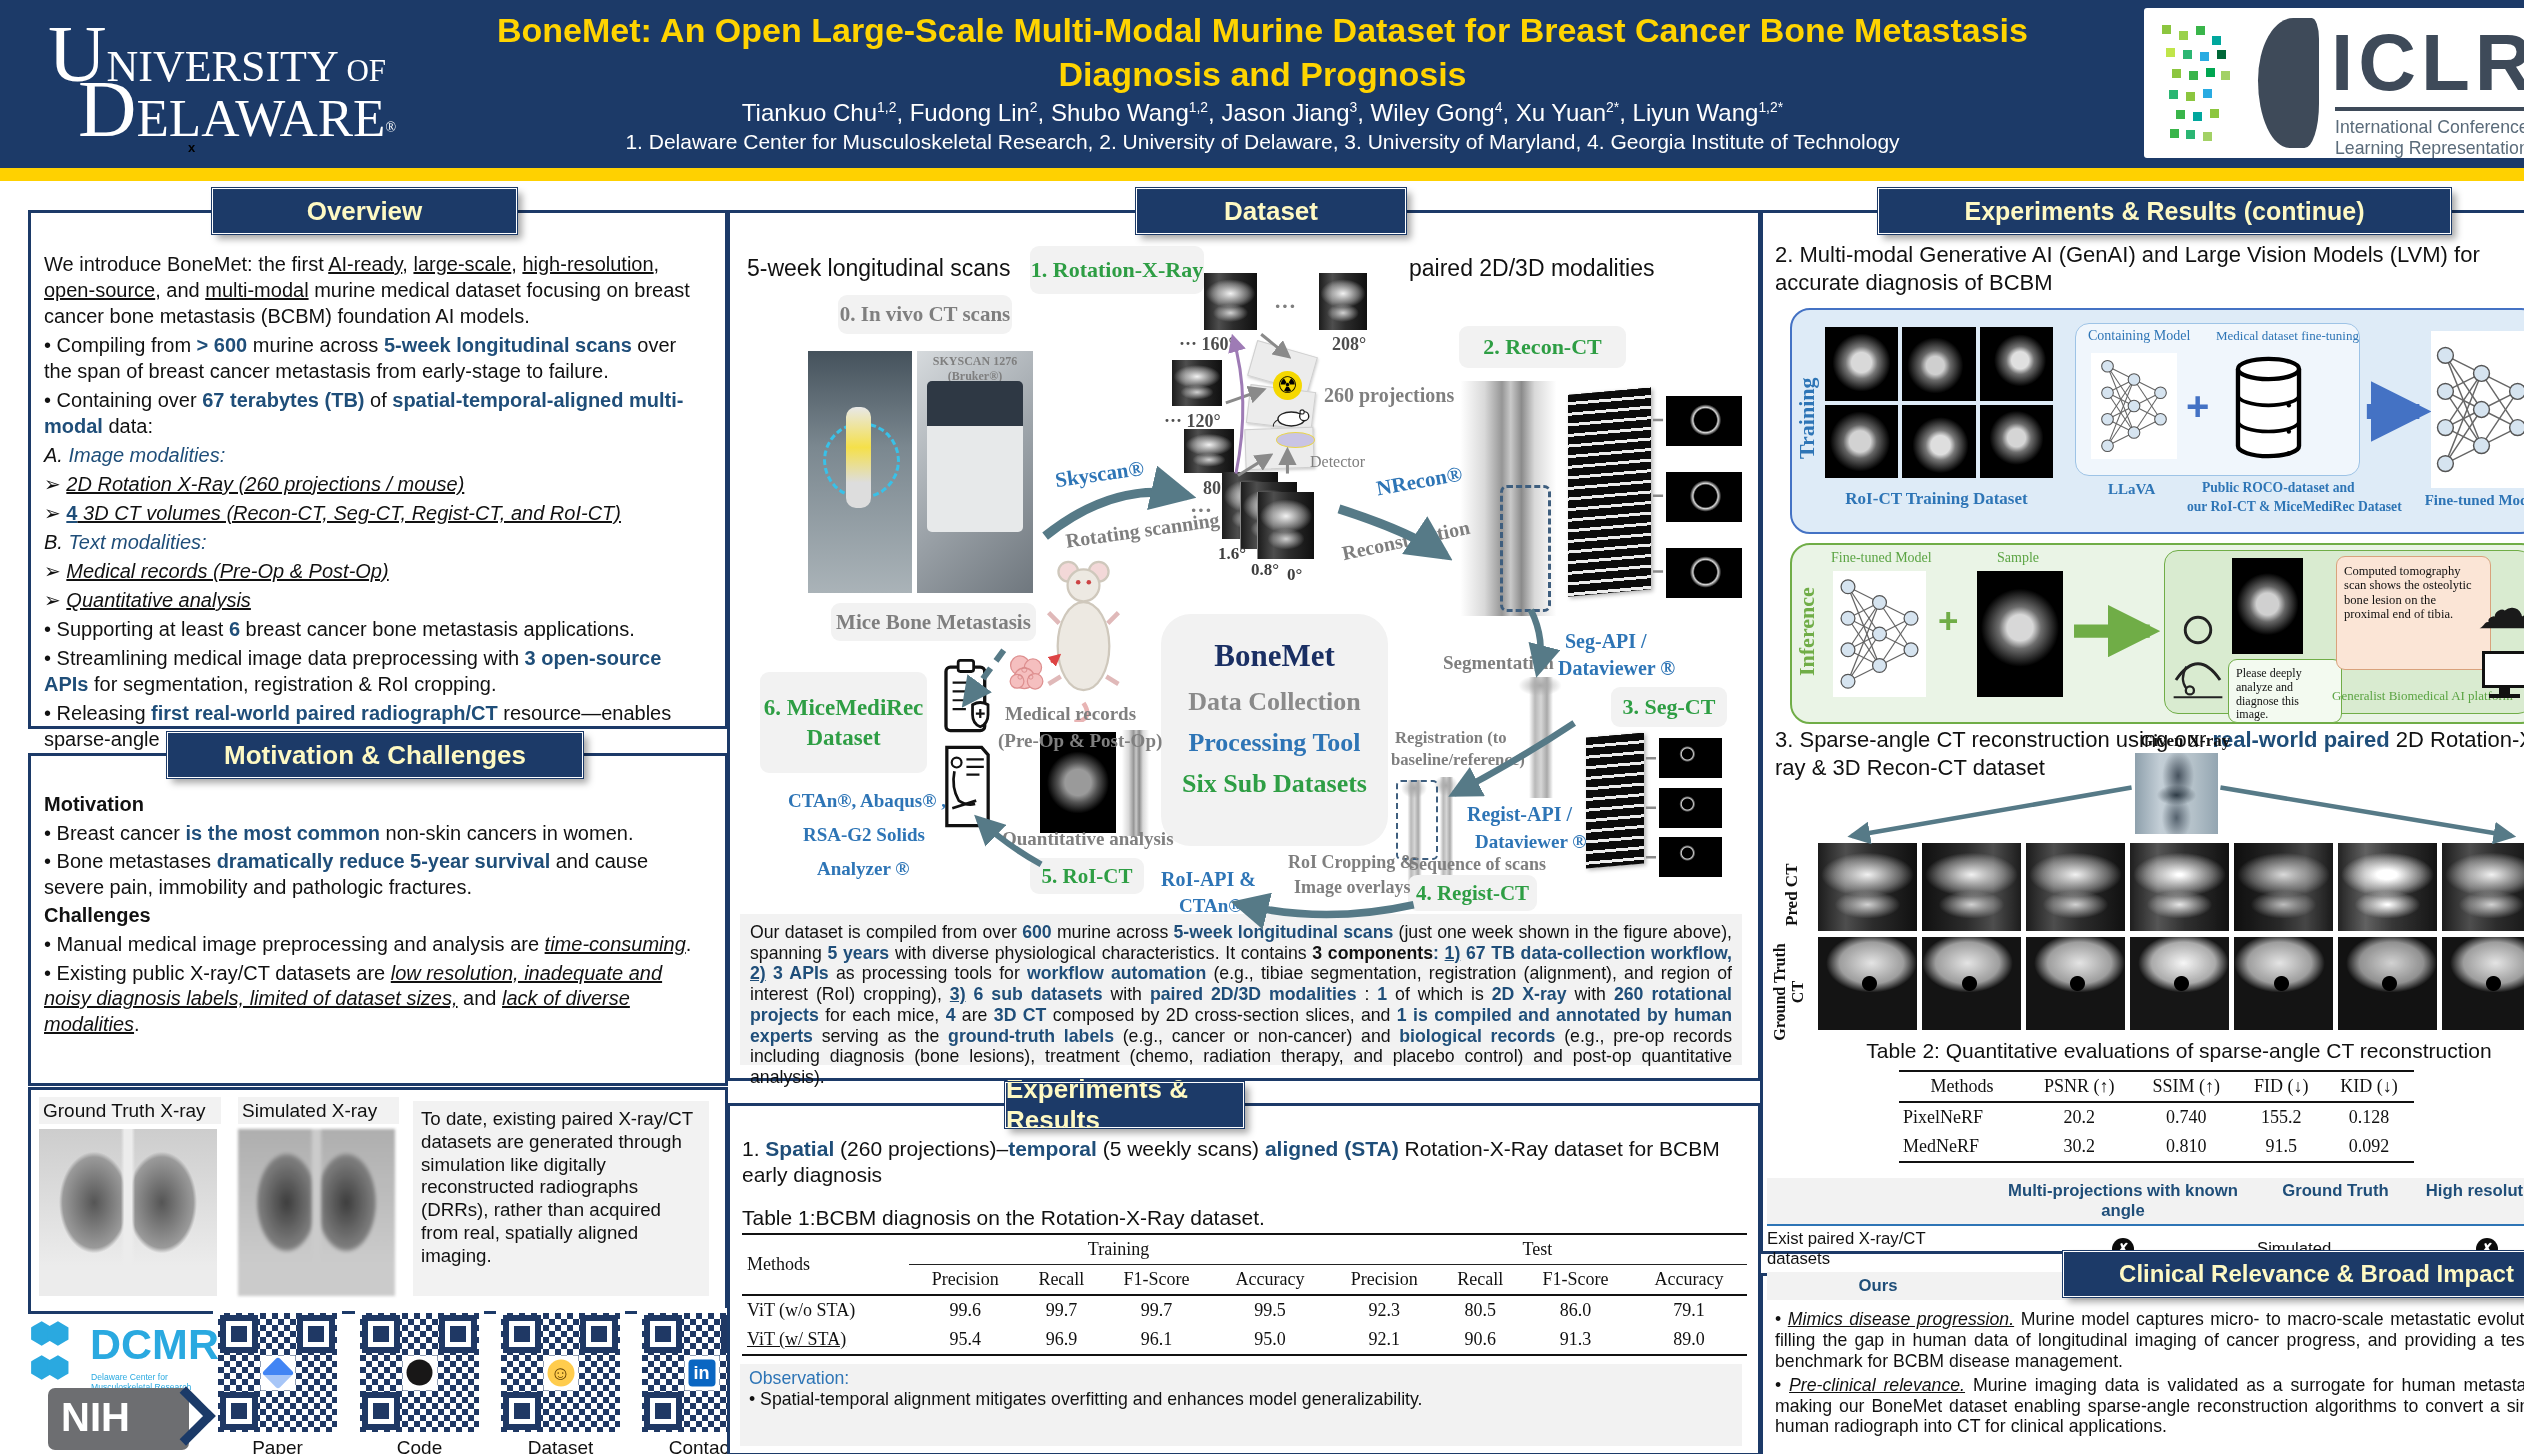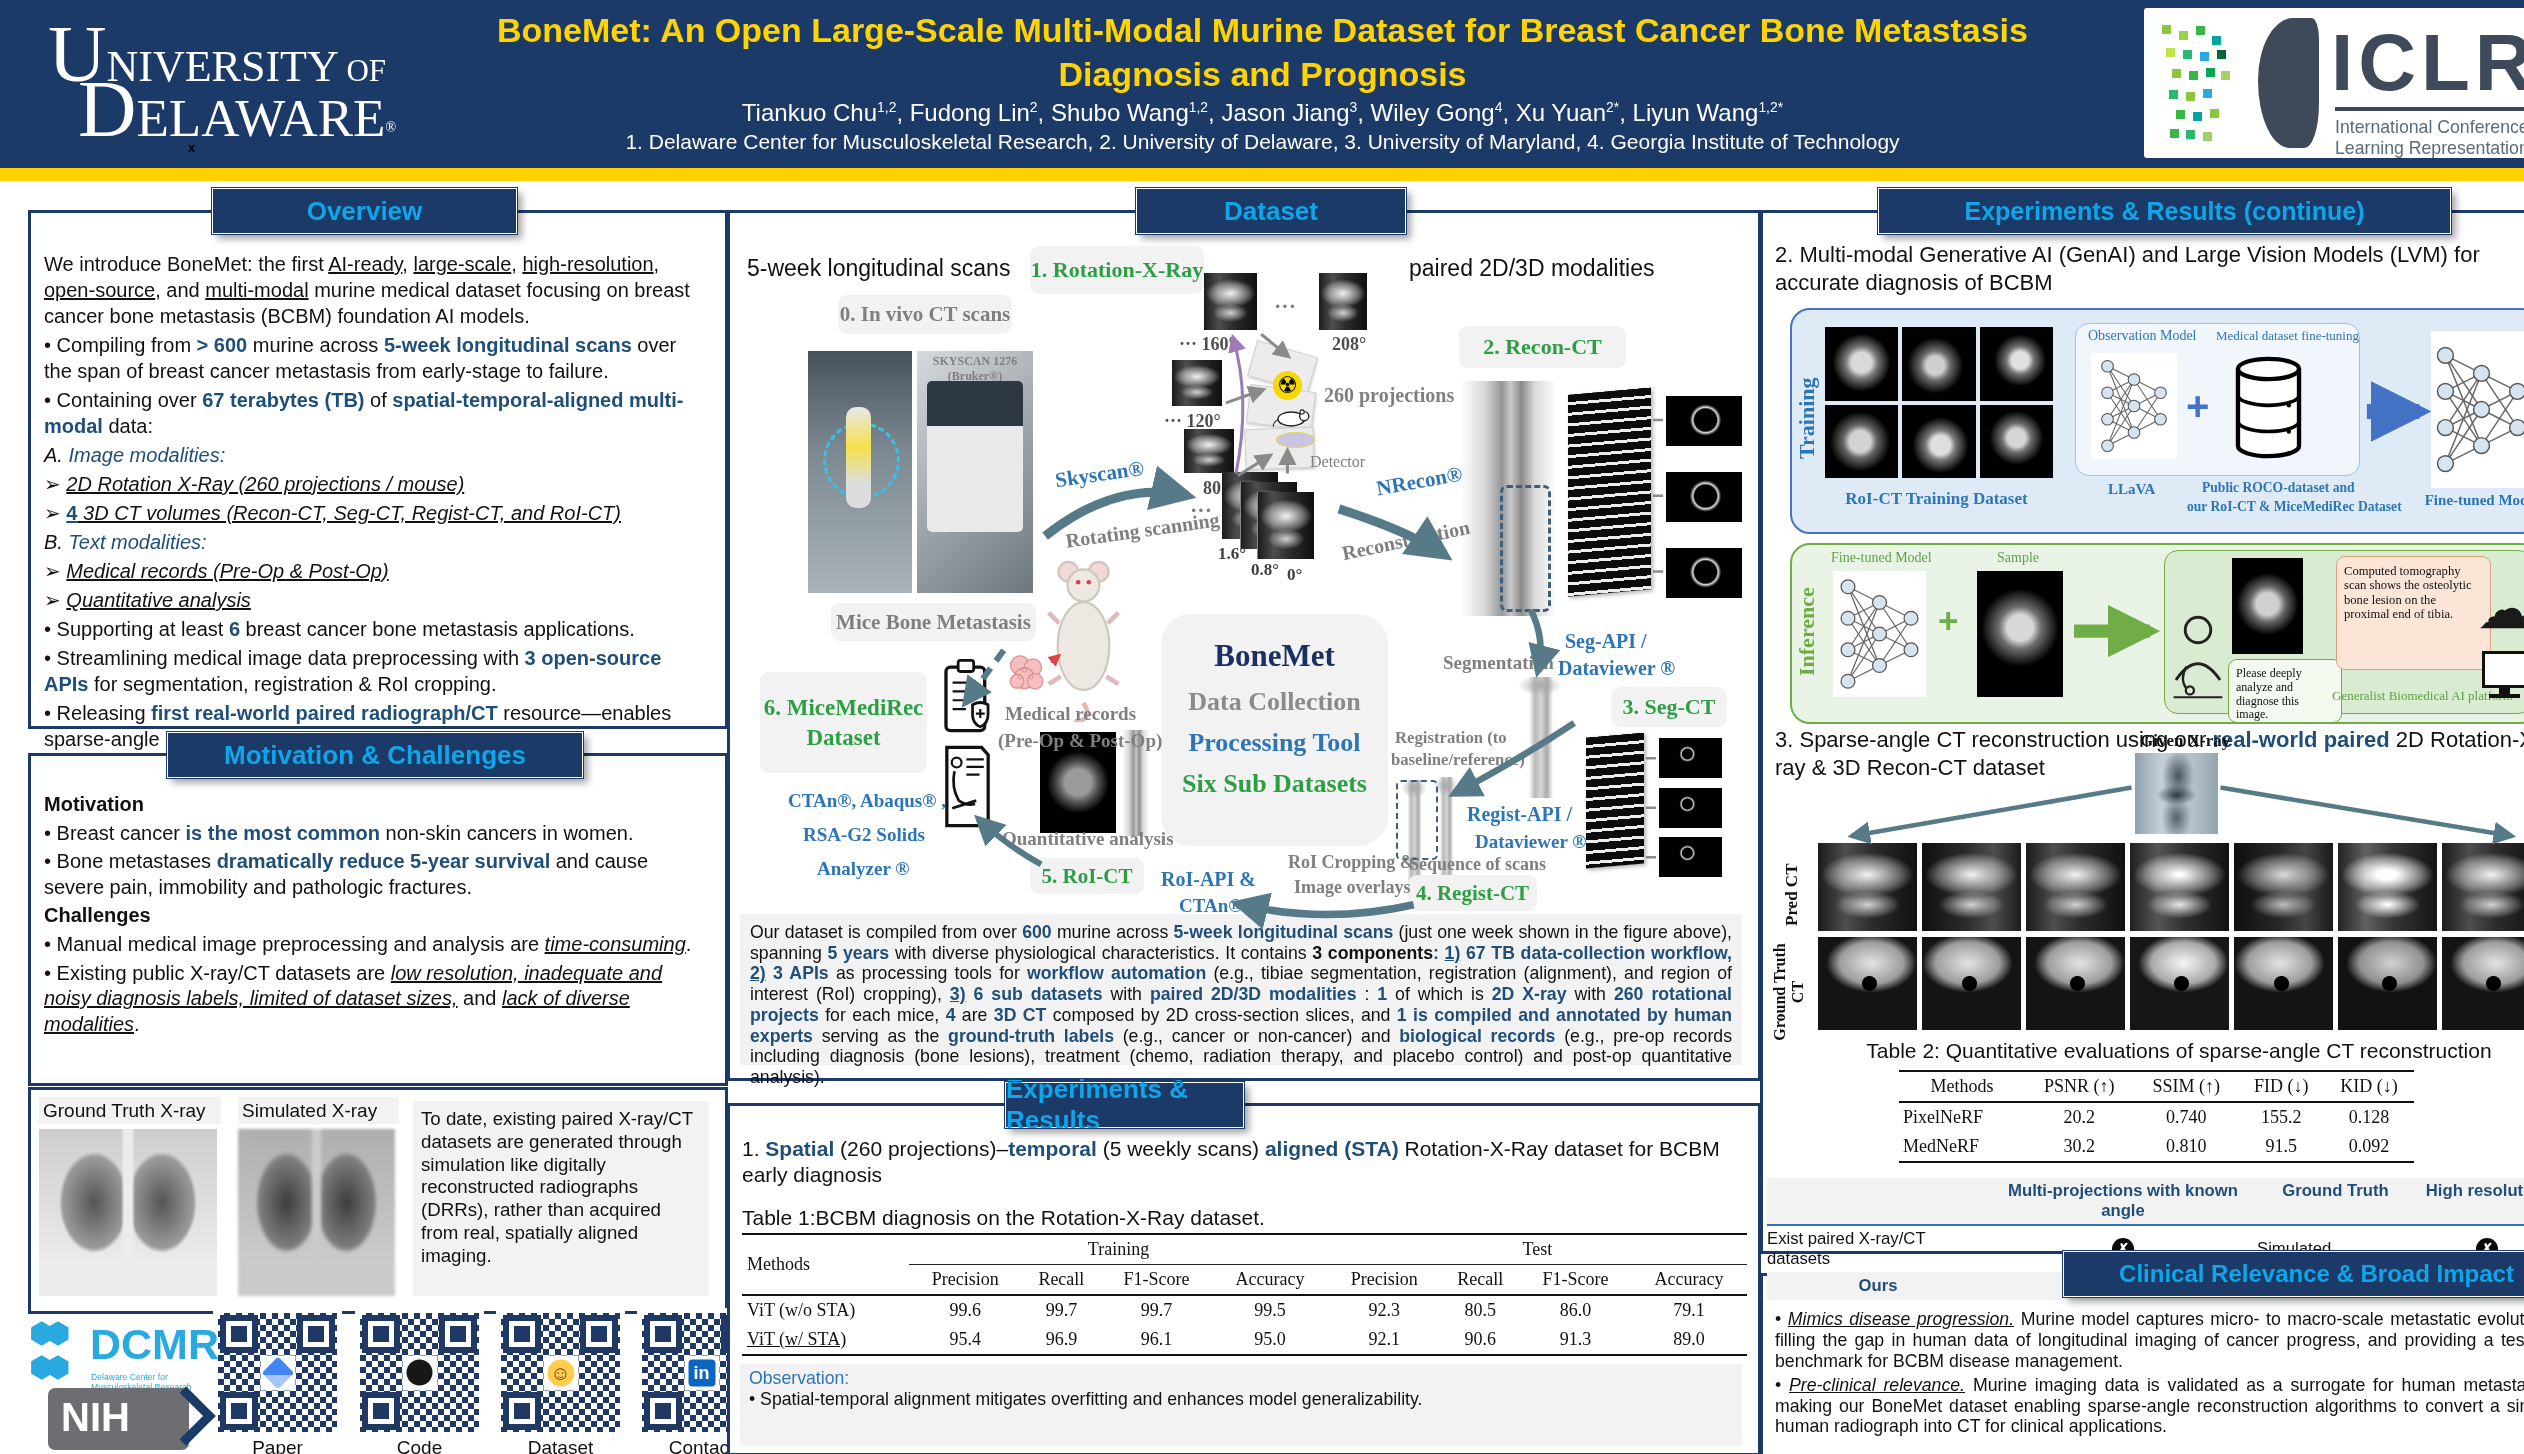--- a/index.html
+++ b/index.html
@@ -4,21 +4,21 @@
 <style>
   html,body{margin:0;padding:0;background:#fff;}
   body{width:2585px;height:1454px;position:relative;overflow:hidden;font-family:"Liberation Sans",sans-serif;color:#111;}
   .abs{position:absolute;}
   .sf{font-family:"Liberation Serif",serif;}
   .b{font-weight:bold;}
   .tn{color:#1F4E79;} .tB{color:#2E75B6;} .tG{color:#2E9E44;} .tg{color:#7F7F7F;}
   .s-b{font-weight:700;} .s-n{color:#1F4E79;} .s-u{text-decoration:underline;} .s-i{font-style:italic;}
   .s-p{vertical-align:super;font-size:.58em;line-height:0;}
   .panel{position:absolute;border:3px solid #1C3A68;background:#fff;}
-  .shead{position:absolute;background:#1C3A68;color:#0ea5e9;display:flex;align-items:center;justify-content:center;
+  .shead{position:absolute;background:#1C3A68;color:#fef9c3;display:flex;align-items:center;justify-content:center;
          font-weight:bold;font-size:26px;box-shadow:5px 5px 7px rgba(0,0,0,.35);border:1.5px solid #ffffff;outline:1.5px solid #1C3A68;z-index:6;}
   .glabel{position:absolute;background:#F2F2F2;border-radius:9px;display:flex;align-items:center;justify-content:center;
           font-family:"Liberation Serif",serif;font-weight:bold;text-align:center;z-index:4;}
   .p{margin:0 0 3px 0;}
   .ctile{background:#000;}
   .slice{background:radial-gradient(circle at 52% 48%, #000 11px, #d8d8d8 12.6px, #000 15.7px),#000;}
   .slice2{background:radial-gradient(circle at 45% 40%, #000 5px, #cfcfcf 6px, #000 8px),radial-gradient(circle at 65% 65%, #000 3px, #bbb 4px, #000 5.6px),#000;}
   .stack{background:repeating-linear-gradient(180deg,#0b0b0b 0 7.6px,#ededed 7.6px 10.6px);transform:skewY(-5deg);box-shadow:2px 2px 4px rgba(0,0,0,.3);}
   .knee{background:radial-gradient(ellipse 60% 32% at 50% 36%, #f2f2f2, rgba(240,240,240,.35) 55%, transparent 78%),
              radial-gradient(ellipse 46% 22% at 50% 70%, #d2d2d2, transparent 72%),
@@ -517,21 +517,21 @@
   <div class="slice" style="background:radial-gradient(circle at 50% 48%, #d9d9d9 10px, #777 16px, #000 29px),#000;"></div>
   <div class="slice" style="background:radial-gradient(circle at 45% 52%, #cfcfcf 9px, #6a6a6a 15px, #000 28px),#000;"></div>
   <div class="slice" style="background:radial-gradient(circle at 55% 45%, #e0e0e0 8.6px, #707070 14px, #000 26px),#000;"></div>
   <div class="slice" style="background:radial-gradient(circle at 48% 50%, #d2d2d2 10.6px, #666 16.7px, #000 30px),#000;"></div>
   <div class="slice" style="background:radial-gradient(circle at 52% 55%, #dedede 9.6px, #787878 15px, #000 28px),#000;"></div>
   <div class="slice" style="background:radial-gradient(circle at 50% 45%, #d5d5d5 9px, #6e6e6e 14.6px, #000 27px),#000;"></div>
 </div>
 <div class="abs sf b tB" style="left:1818px;top:489px;width:237px;text-align:center;font-size:17px;z-index:4;"><span>RoI-CT Training Dataset</span></div>
 
 <div class="abs" style="left:2075px;top:323px;width:283px;height:151px;background:#F0F6FC;border:1.5px solid #9DC3E6;border-radius:14px;z-index:4;"></div>
-<div class="abs sf tB" style="left:2088px;top:328px;font-size:14px;z-index:5;">Observation Model</div>
+<div class="abs sf tB" style="left:2088px;top:328px;font-size:14px;z-index:5;">Containing Model</div>
 <div class="abs sf tB" style="left:2216px;top:328px;font-size:13px;z-index:5;">Medical dataset fine-tuning</div>
 <svg class="abs" style="left:2091px;top:353px;z-index:5;background:#fff;" width="86" height="106" viewBox="0 0 140 200">
     <use href="#nn"></use>
   </svg>
 <div class="abs b" style="left:2186px;top:384px;font-size:40px;color:#4472C4;z-index:5;">+</div>
 <svg class="abs" style="left:2232px;top:353px;z-index:5;" width="73" height="109" viewBox="0 0 100 150">
     <use href="#db"></use>
   </svg>
 <div class="abs sf b tB" style="left:2108px;top:481px;font-size:15px;z-index:5;">LLaVA</div>
 <div class="abs sf b tB" style="left:2202px;top:480px;font-size:13.6px;z-index:5;">Public ROCO-dataset and</div>

